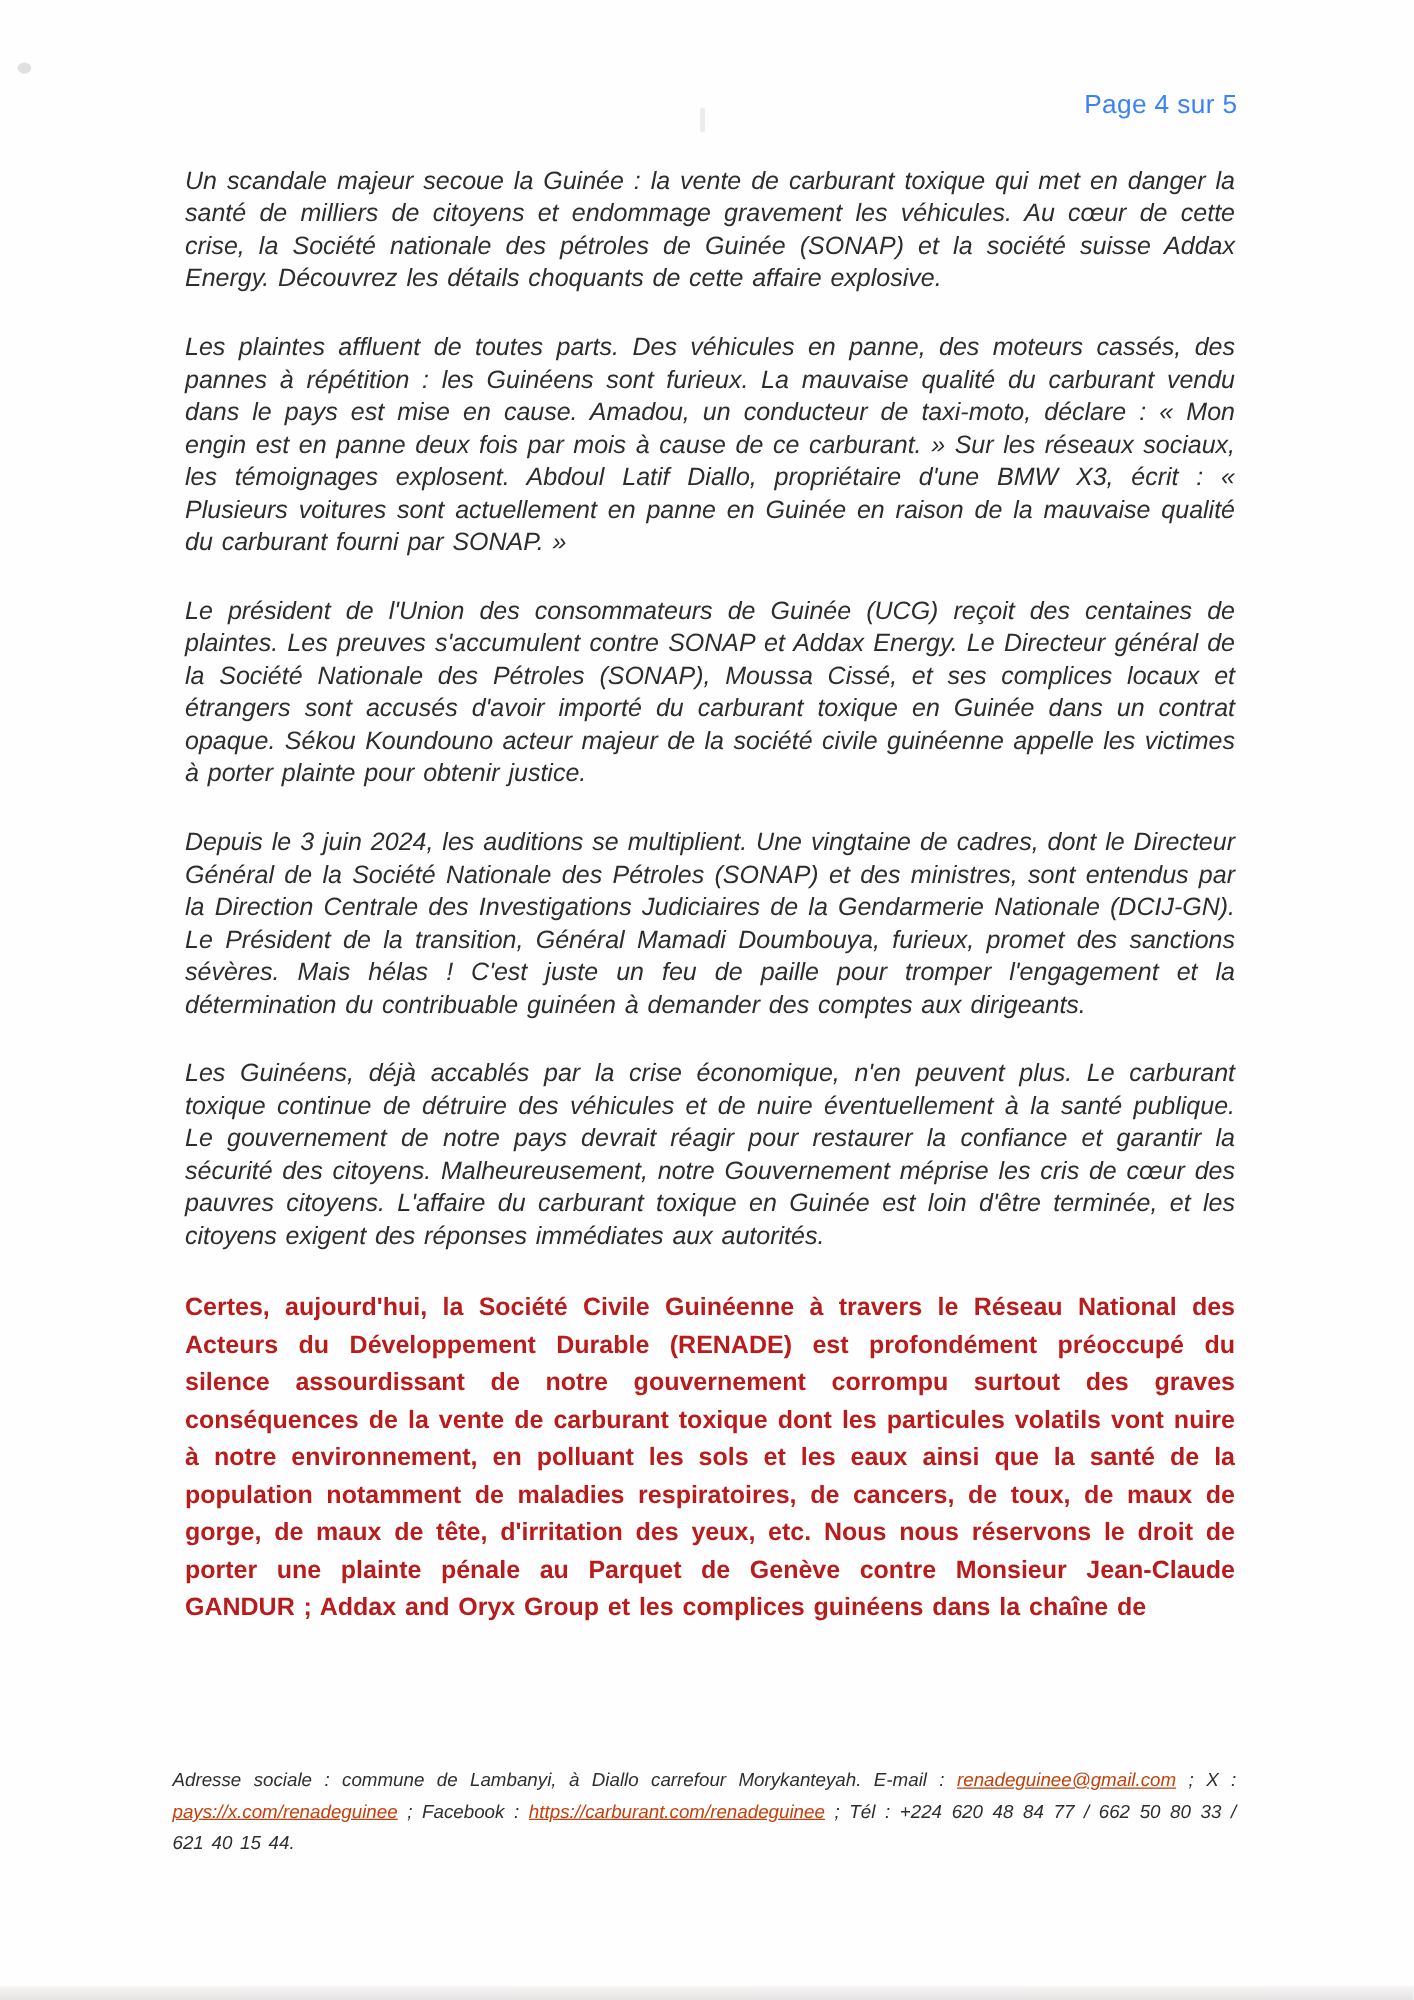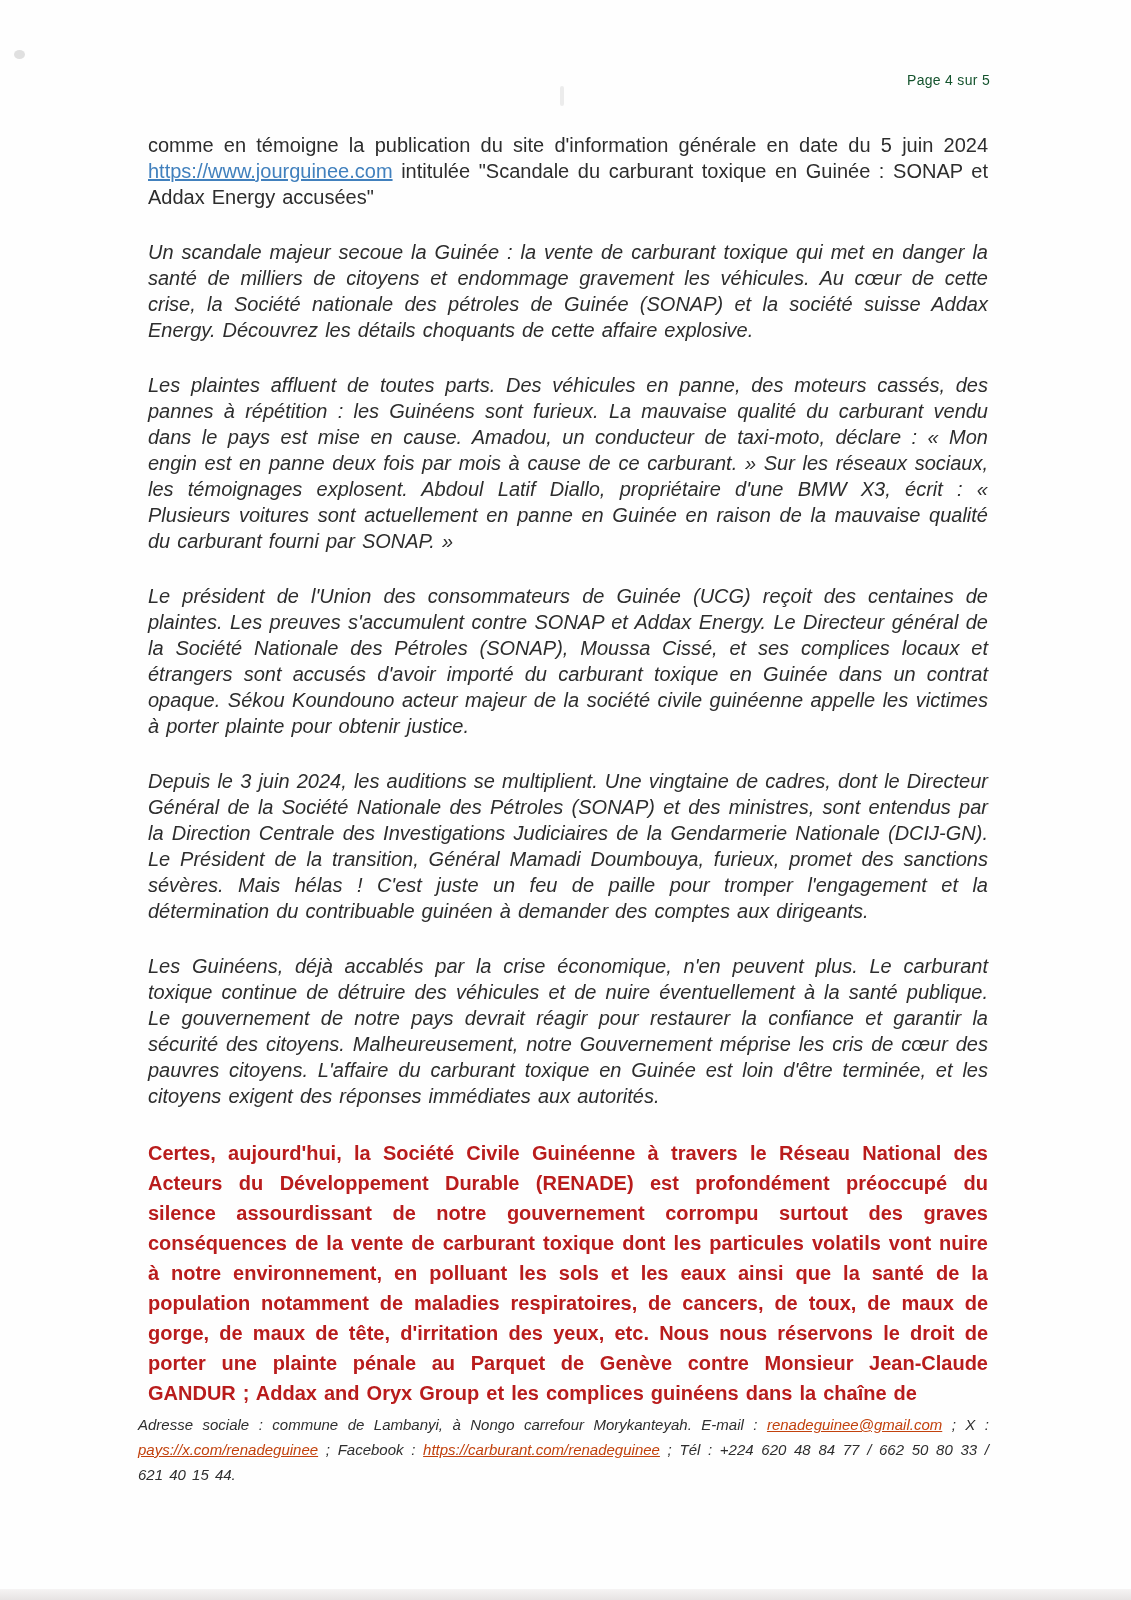--- a/index.html
+++ b/index.html
@@ -9,22 +9,22 @@
     height: 1600px;
     background: #fefefe;
     font-family: "Liberation Sans", sans-serif;
     color: #2b2b2b;
     overflow: hidden;
   }
   .page-indicator {
     position: absolute;
     top: 72px;
     right: 141px;
-    font-size: 14px;
-    color: #14532d;
+    font-size: 21px;
+    color: #3b82f6;
     letter-spacing: 0.3px;
     margin-left: 43px;
   }
   .content {
     position: absolute;
     left: 148px;
     top: 132px;
     width: 840px;
   }
   .para {
@@ -92,33 +92,32 @@
 
 <div class="page">
 
   <div class="scan-dot"></div>
   <div class="scan-smudge"></div>
 
   <div class="page-indicator">Page 4 sur 5</div>
 
   <div class="content">
 
-    <p class="para normal"><span>comme en témoigne la publication du site d'information générale en date du 5 juin 2024 </span><a class="link">https://www.jourguinee.com</a><span> intitulée "Scandale du carburant toxique en Guinée : SONAP et Addax Energy accusées"</span></p>
 
     <p class="para italic">Un scandale majeur secoue la Guinée : la vente de carburant toxique qui met en danger la santé de milliers de citoyens et endommage gravement les véhicules. Au cœur de cette crise, la Société nationale des pétroles de Guinée (SONAP) et la société suisse Addax Energy. Découvrez les détails choquants de cette affaire explosive.</p>
 
     <p class="para italic">Les plaintes affluent de toutes parts. Des véhicules en panne, des moteurs cassés, des pannes à répétition : les Guinéens sont furieux. La mauvaise qualité du carburant vendu dans le pays est mise en cause. Amadou, un conducteur de taxi-moto, déclare : « Mon engin est en panne deux fois par mois à cause de ce carburant. » Sur les réseaux sociaux, les témoignages explosent. Abdoul Latif Diallo, propriétaire d'une BMW X3, écrit : « Plusieurs voitures sont actuellement en panne en Guinée en raison de la mauvaise qualité du carburant fourni par SONAP. »</p>
 
     <p class="para italic">Le président de l'Union des consommateurs de Guinée (UCG) reçoit des centaines de plaintes. Les preuves s'accumulent contre SONAP et Addax Energy. Le Directeur général de la Société Nationale des Pétroles (SONAP), Moussa Cissé, et ses complices locaux et étrangers sont accusés d'avoir importé du carburant toxique en Guinée dans un contrat opaque. Sékou Koundouno acteur majeur de la société civile guinéenne appelle les victimes à porter plainte pour obtenir justice.</p>
 
     <p class="para italic">Depuis le 3 juin 2024, les auditions se multiplient. Une vingtaine de cadres, dont le Directeur Général de la Société Nationale des Pétroles (SONAP) et des ministres, sont entendus par la Direction Centrale des Investigations Judiciaires de la Gendarmerie Nationale (DCIJ-GN). Le Président de la transition, Général Mamadi Doumbouya, furieux, promet des sanctions sévères. Mais hélas ! C'est juste un feu de paille pour tromper l'engagement et la détermination du contribuable guinéen à demander des comptes aux dirigeants.</p>
 
     <p class="para italic">Les Guinéens, déjà accablés par la crise économique, n'en peuvent plus. Le carburant toxique continue de détruire des véhicules et de nuire éventuellement à la santé publique. Le gouvernement de notre pays devrait réagir pour restaurer la confiance et garantir la sécurité des citoyens. Malheureusement, notre Gouvernement méprise les cris de cœur des pauvres citoyens.  L'affaire du carburant toxique en Guinée est loin d'être terminée, et les  citoyens exigent des réponses immédiates aux autorités.</p>
 
     <p class="para bold">Certes, aujourd'hui, la Société Civile Guinéenne à travers le Réseau National des Acteurs du Développement Durable (RENADE) est profondément préoccupé du silence assourdissant de notre gouvernement corrompu surtout des graves conséquences de la vente de carburant toxique dont les particules volatils vont nuire à notre environnement, en polluant les sols et les eaux ainsi que la santé de la population notamment de maladies respiratoires, de cancers, de toux, de maux de gorge, de maux de tête, d'irritation des yeux, etc. Nous nous réservons le droit de porter une plainte pénale au Parquet de Genève contre Monsieur Jean-Claude GANDUR ; Addax and Oryx Group et les complices guinéens dans la chaîne de</p>
 
   </div>
 
-  <div class="footer"><span>Adresse sociale : commune de Lambanyi, à Nongo carrefour Morykanteyah.</span><span> E-mail : </span><a class="link">renadeguinee@gmail.com</a><span> ; X : </span><a class="link">pays://x.com/renadeguinee</a><span> ; Facebook : </span><a class="link">https://carburant.com/renadeguinee</a><span> ; Tél : +224 620 48 84 77 / 662 50 80 33 / 621 40 15 44.</span></div>
+  <div class="footer"><span>Adresse sociale : commune de Lambanyi, à Diallo carrefour Morykanteyah.</span><span> E-mail : </span><a class="link">renadeguinee@gmail.com</a><span> ; X : </span><a class="link">pays://x.com/renadeguinee</a><span> ; Facebook : </span><a class="link">https://carburant.com/renadeguinee</a><span> ; Tél : +224 620 48 84 77 / 662 50 80 33 / 621 40 15 44.</span></div>
 
   <div class="scan-bottom-strip"></div>
 
 </div>
 
 </body></html>

